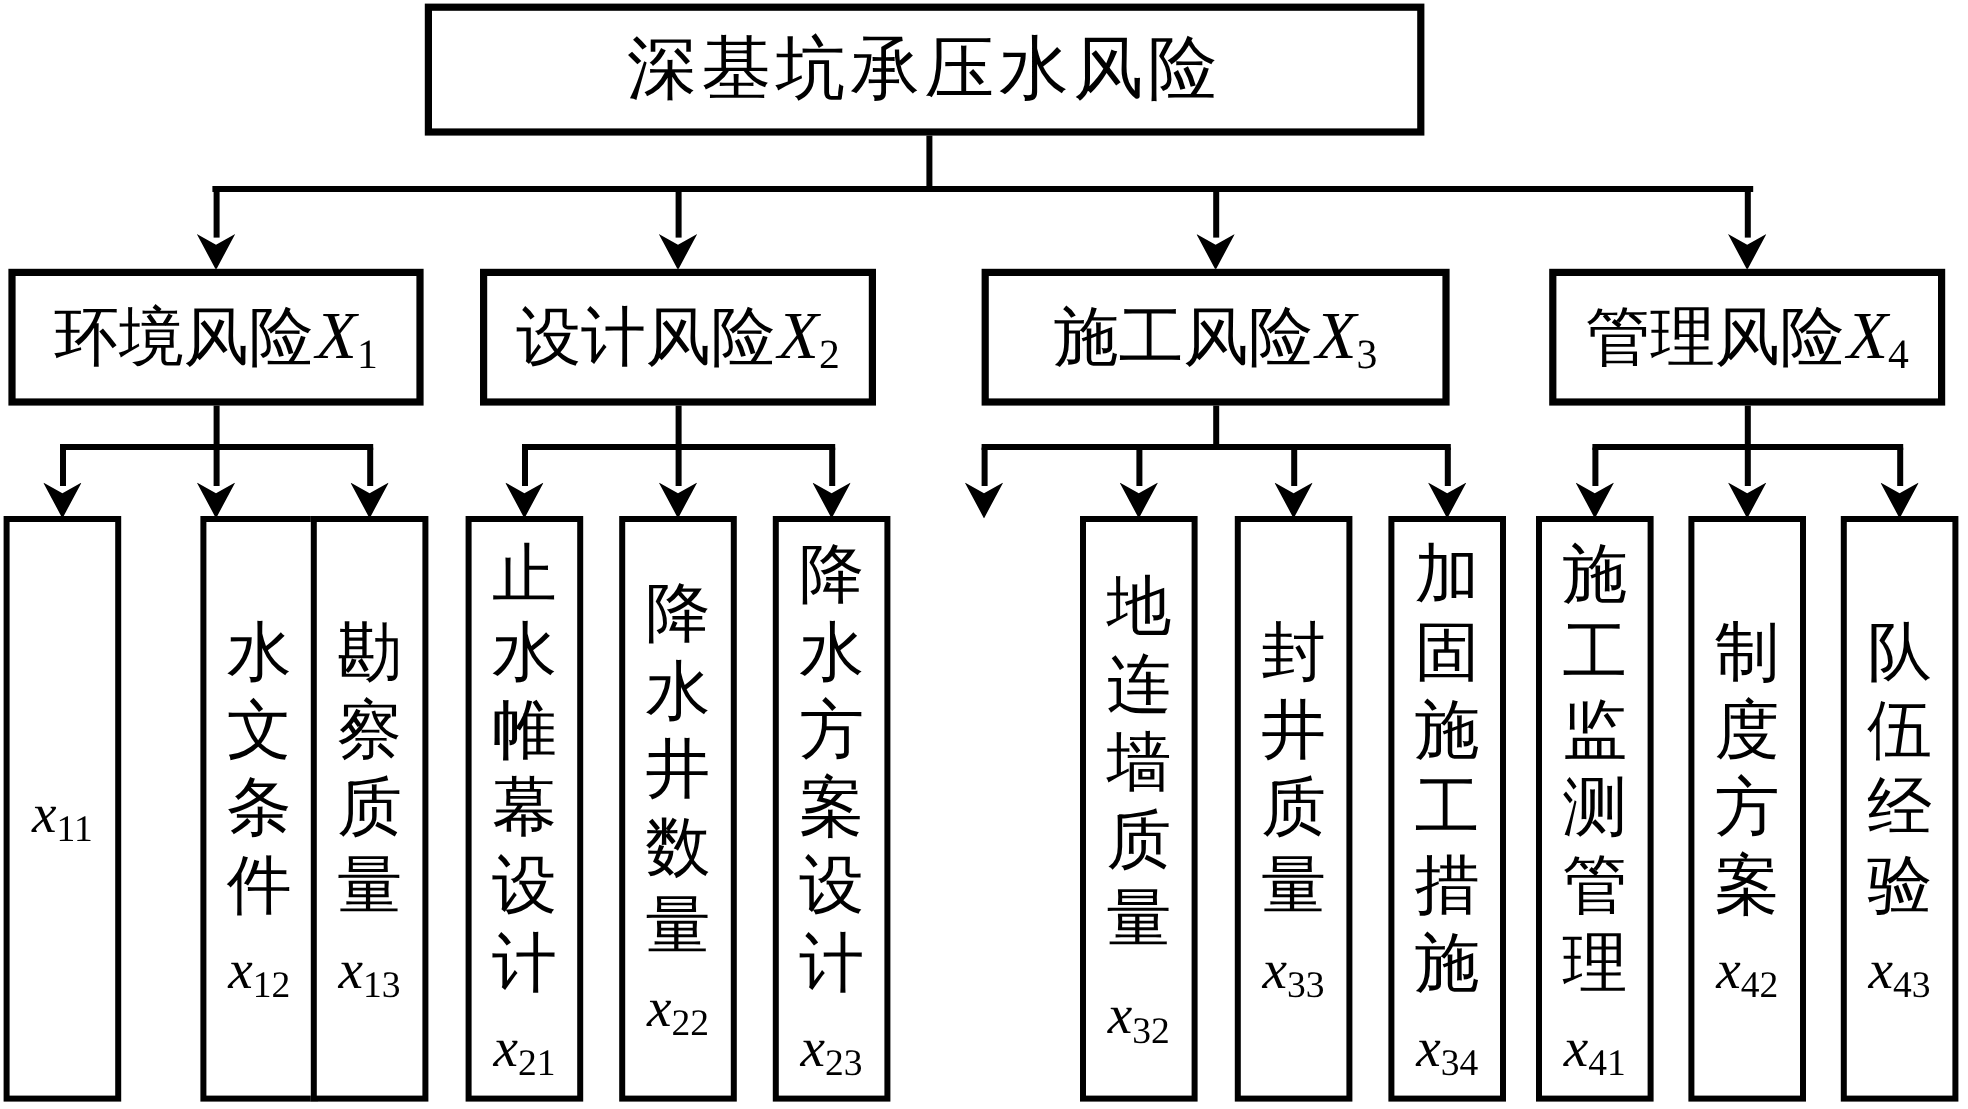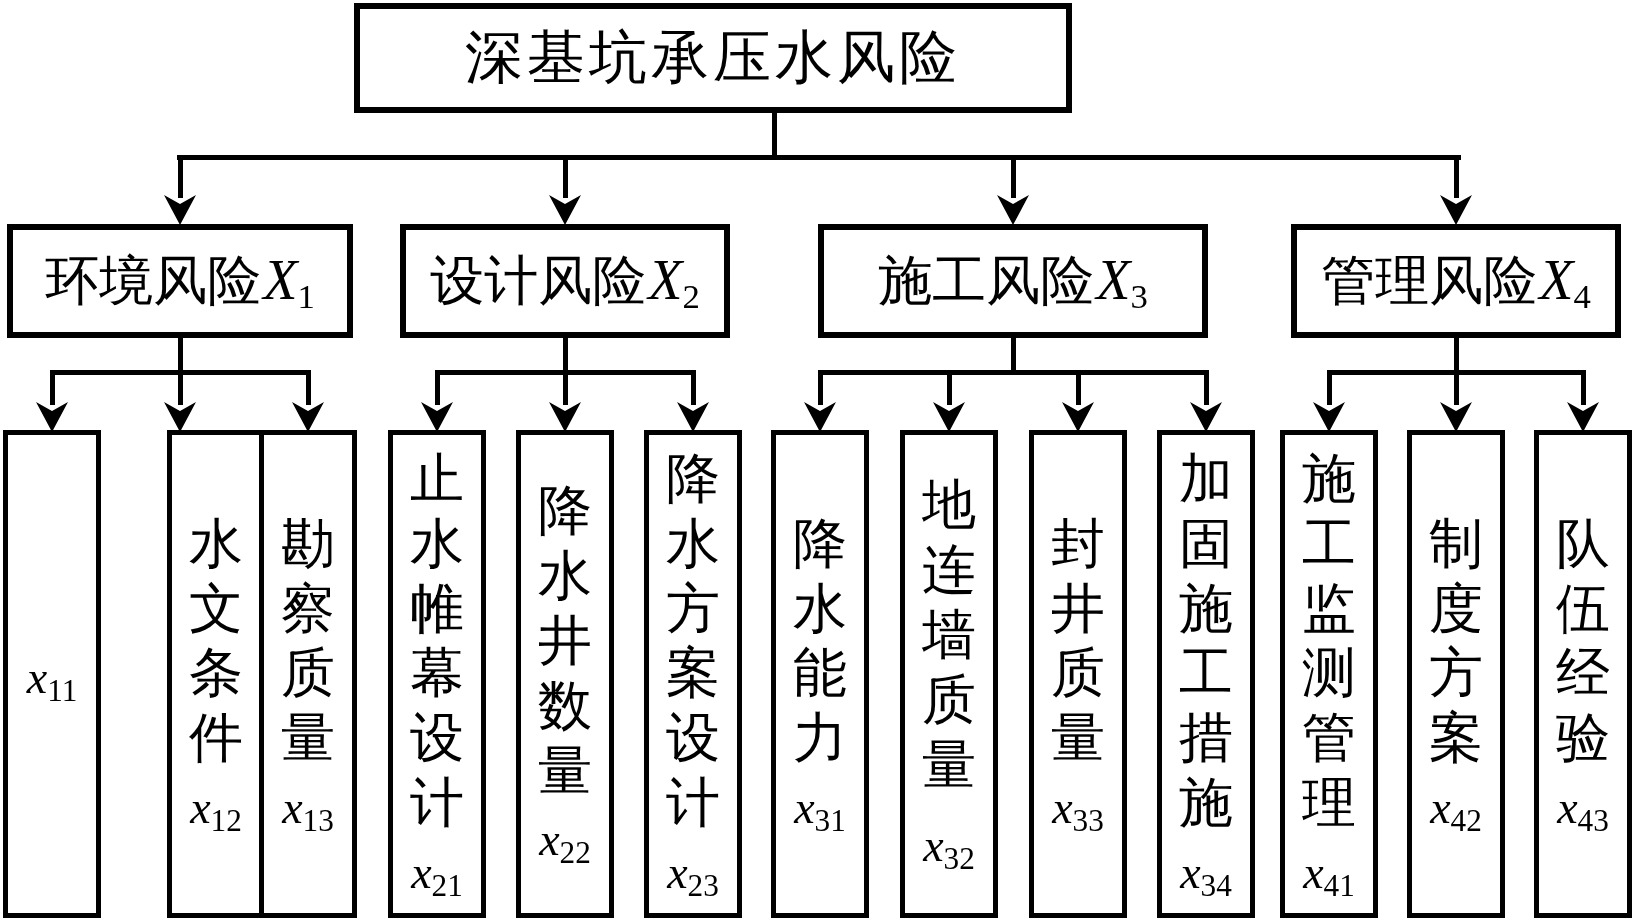--- a/index.html
+++ b/index.html
@@ -6,21 +6,21 @@
   *{box-sizing:border-box;}
   .canvas{
     position:relative;width:1640px;height:924px;background:#ffffff;
     font-family:"Liberation Serif","DejaVu Serif",serif;color:#000;
     overflow:hidden;
   }
   .node{
     position:absolute;background:#fff;border:6px solid #000;
     display:flex;align-items:center;justify-content:center;
   }
-  .root{left:354px;top:3px;width:718px;height:110px;font-size:58px;letter-spacing:4px;}
+  .root{left:354px;top:3px;width:833px;height:110px;font-size:58px;letter-spacing:4px;}
   .cat{top:224px;height:114px;font-size:54px;white-space:nowrap;}
   .cat-1{left:7px;width:346px;}
   .cat-2{left:400px;width:330px;}
   .cat-3{left:818px;width:390px;}
   .cat-4{left:1291px;width:330px;}
   .var{font-style:italic;}
   .cat .var{font-size:56px;margin-left:2px;}
   sub.idx{font-style:normal;font-size:0.62em;line-height:1;vertical-align:-0.25em;}
   .leaf{
     position:absolute;top:430px;width:98px;height:488px;background:#fff;
@@ -136,24 +136,20 @@
   </div>
   <div class="leaf lf-5">
     <div class="leaf-name">降水井数量</div>
     <div class="leaf-var"><span>x</span><sub class="idx">22</sub></div>
   </div>
   <div class="leaf lf-6">
     <div class="leaf-name">降水方案设计</div>
     <div class="leaf-var"><span>x</span><sub class="idx">23</sub></div>
   </div>
 
-  <div class="leaf lf-7">
-    <div class="leaf-name">降水能力</div>
-    <div class="leaf-var"><span>x</span><sub class="idx">31</sub></div>
-  </div>
   <div class="leaf lf-8">
     <div class="leaf-name">地连墙质量</div>
     <div class="leaf-var"><span>x</span><sub class="idx">32</sub></div>
   </div>
   <div class="leaf lf-9">
     <div class="leaf-name">封井质量</div>
     <div class="leaf-var"><span>x</span><sub class="idx">33</sub></div>
   </div>
   <div class="leaf lf-10">
     <div class="leaf-name">加固施工措施</div>

